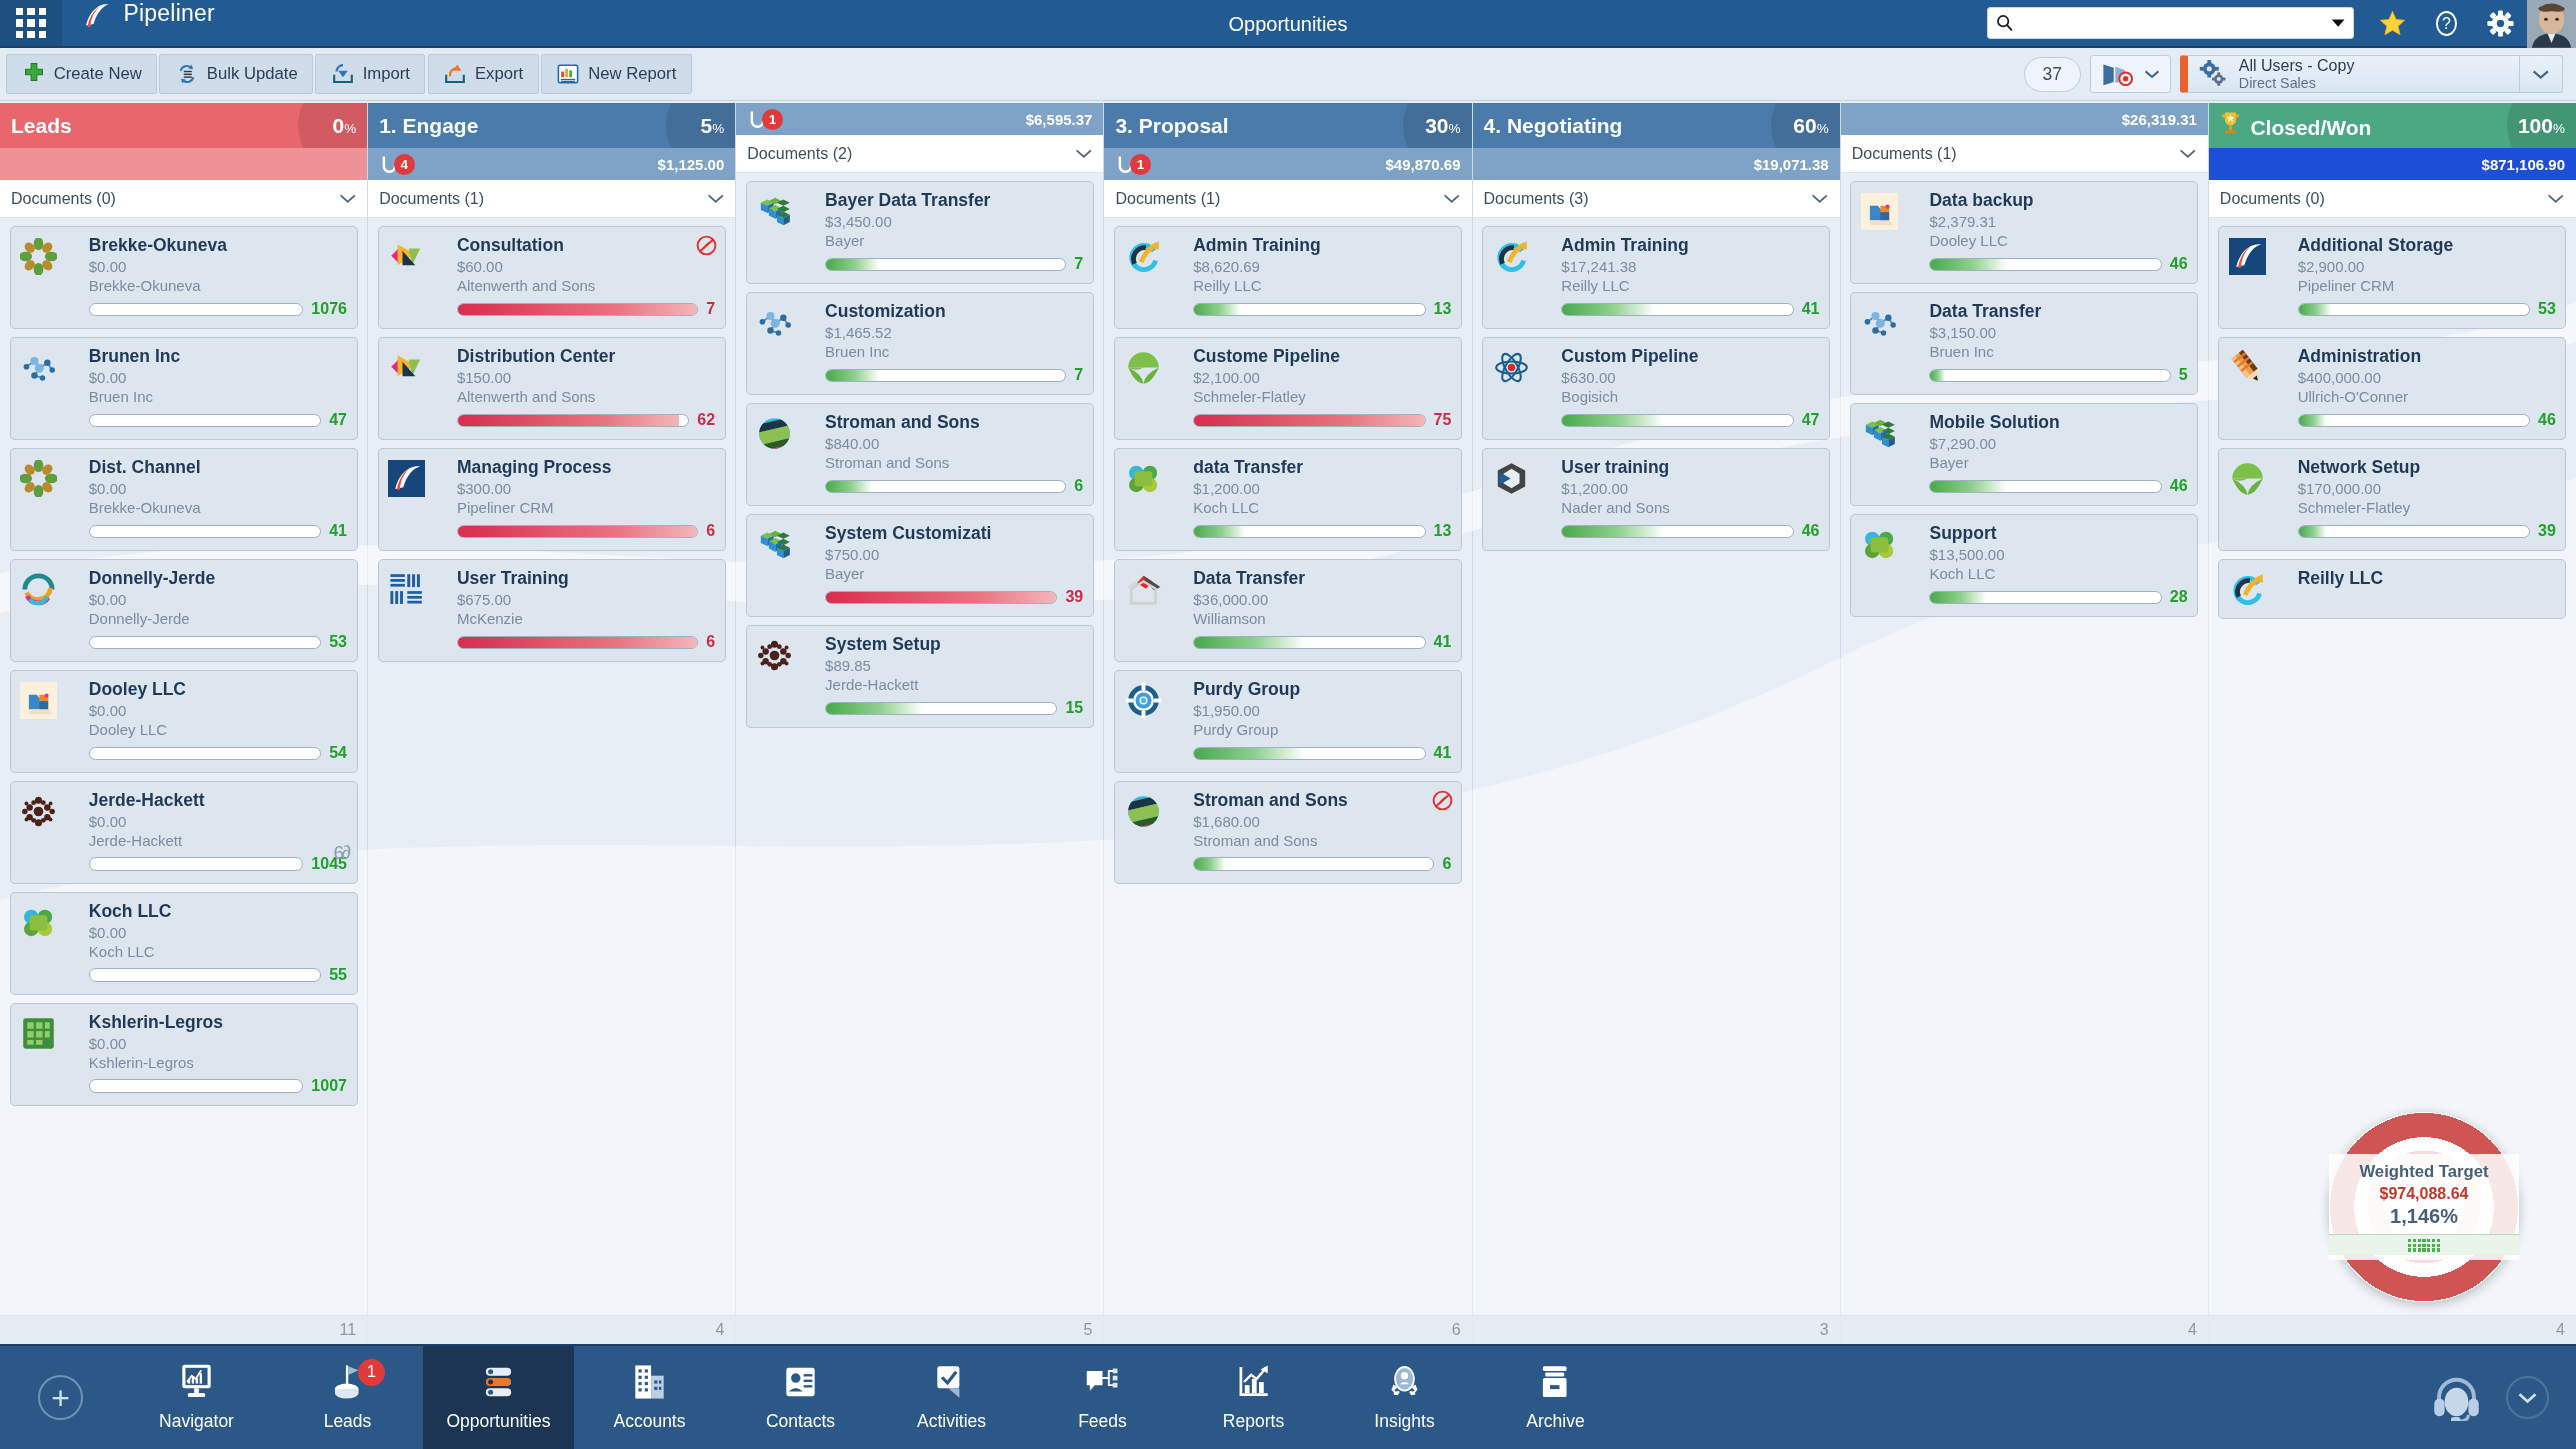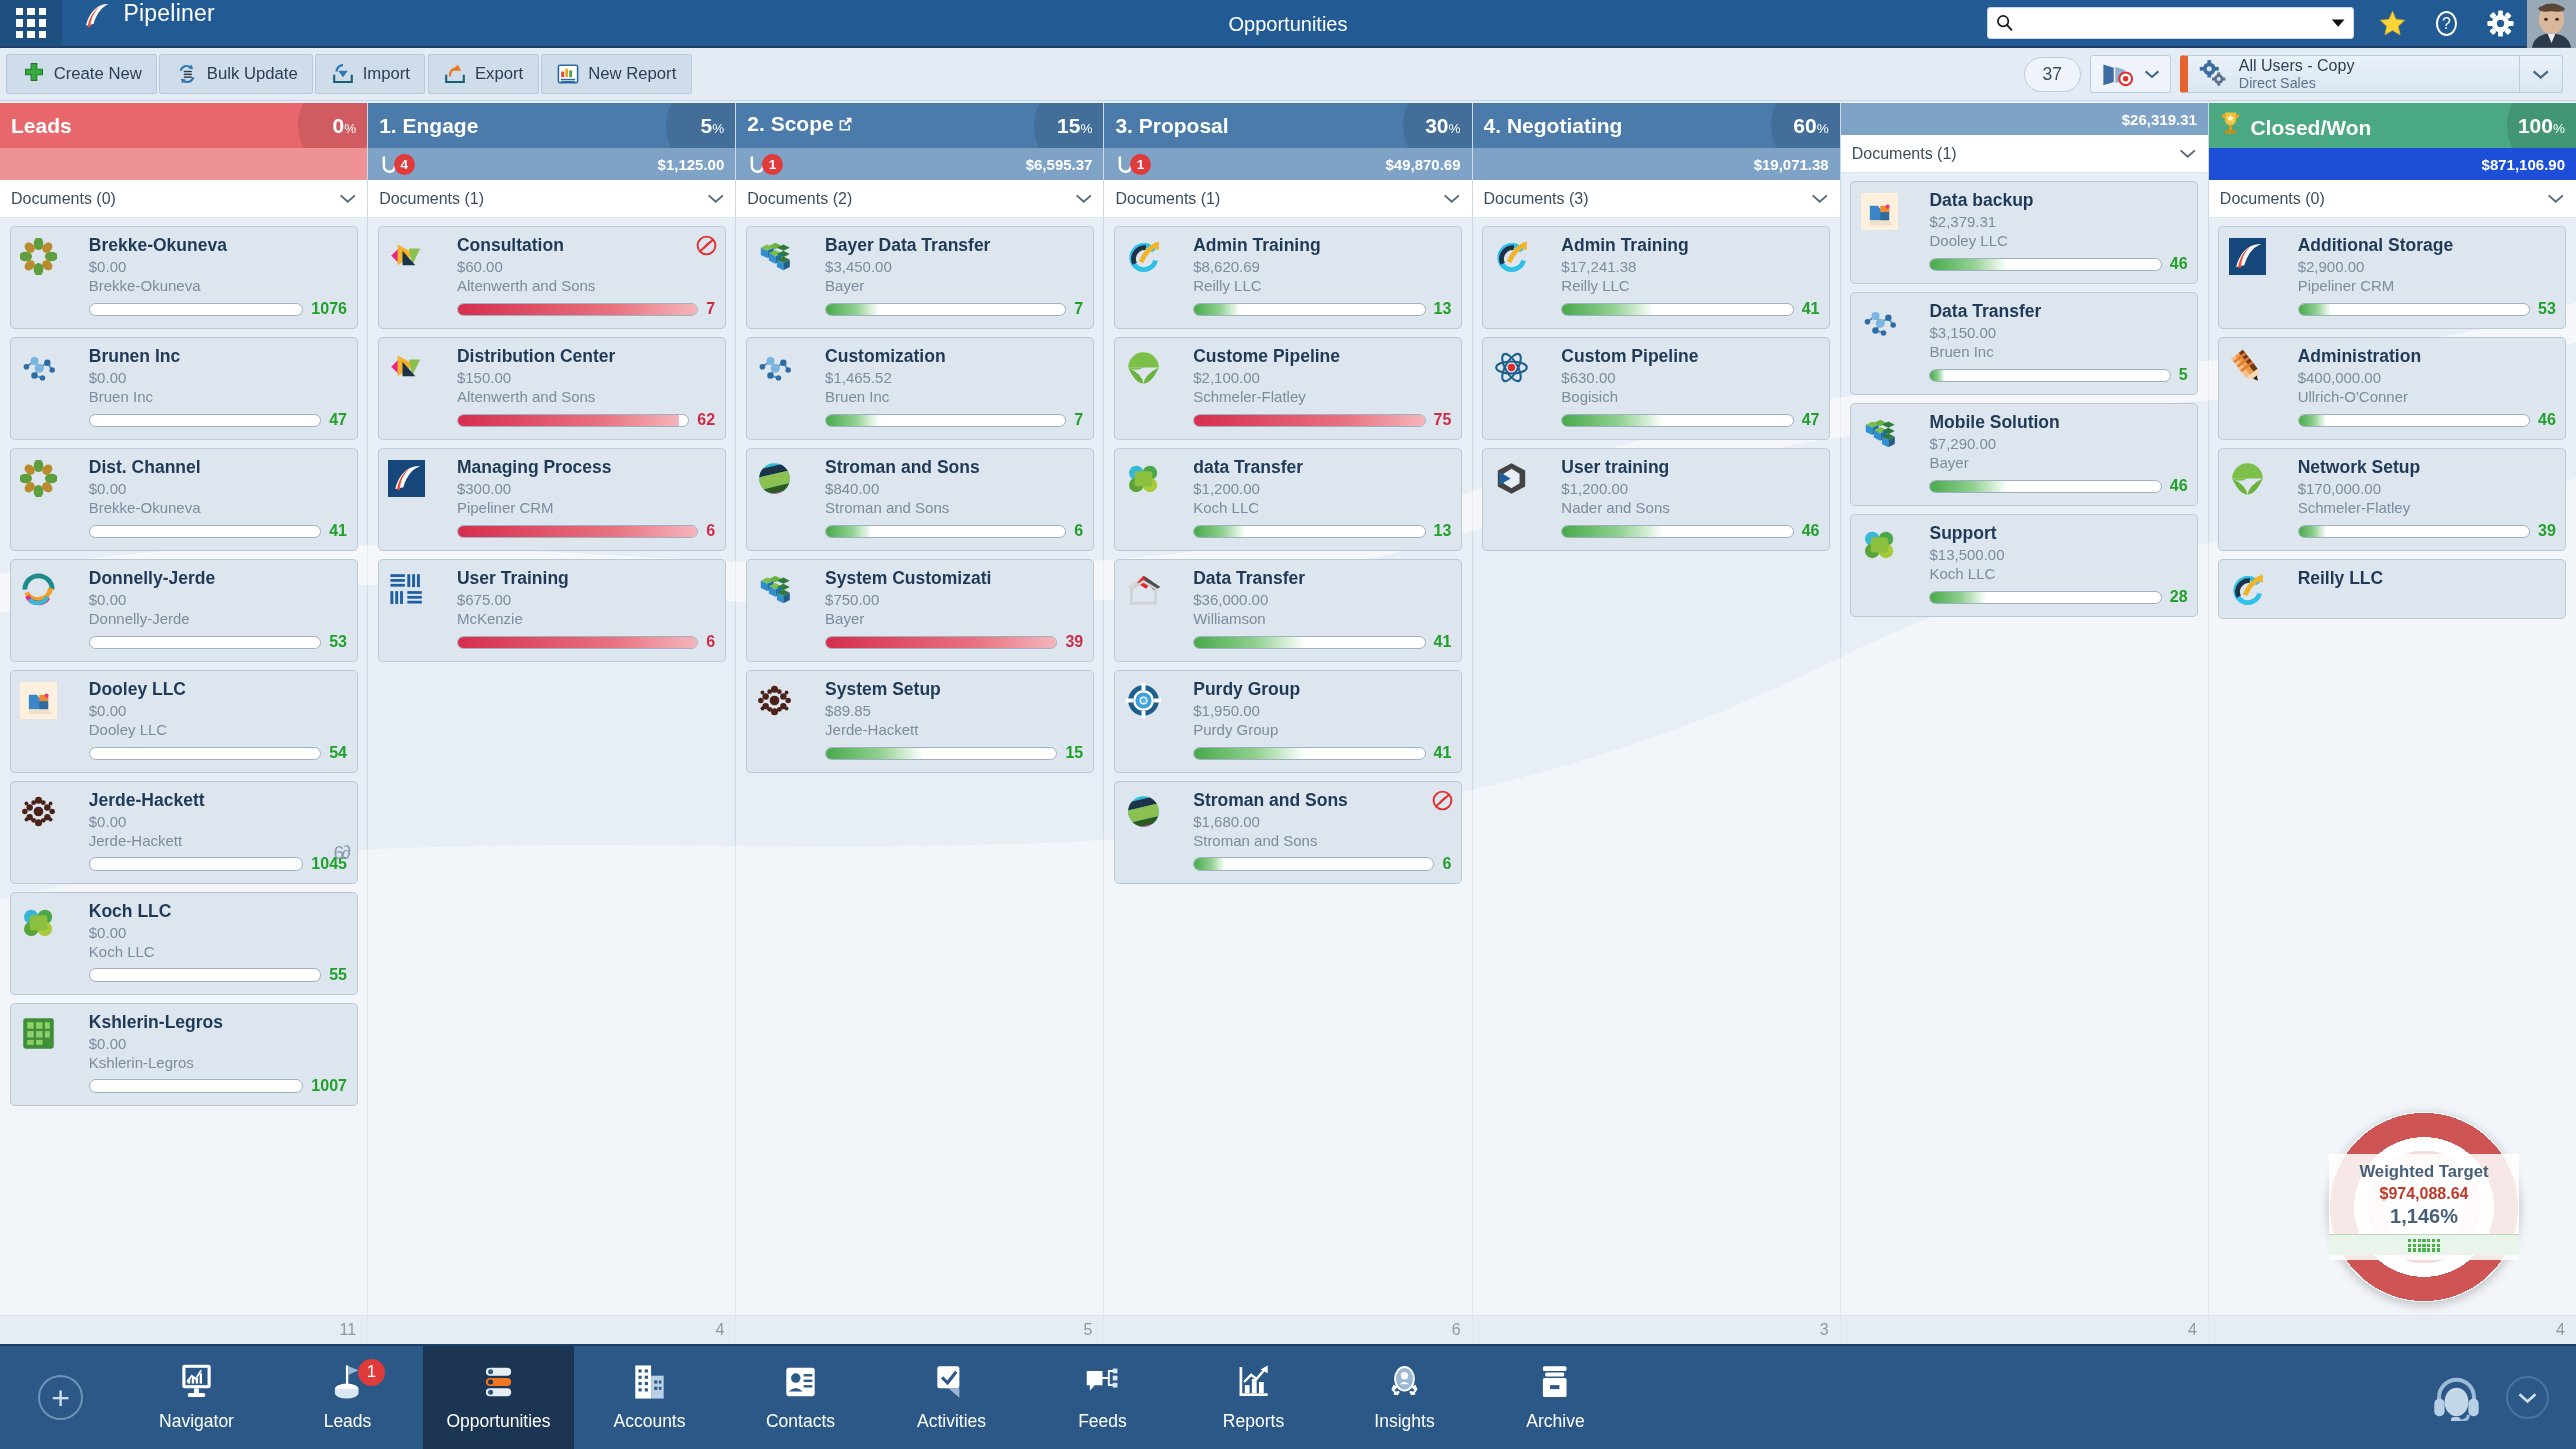--- a/index.html
+++ b/index.html
@@ -794,31 +794,20 @@
               <div class="prog-num" style="color:#cf2b45">6</div>
             </div>
           </div>
         </div>
       </div>
       <div class="col-foot">
         <span>4</span>
       </div>
     </div>
     <div class="col">
-      <div class="stage-head" style="background:#4a7bab">
-        <div class="stage-arc"></div>
-        <div class="sh-name">
-          <span>2. Scope</span>
-          <svg width="14.3" height="14.3" viewBox="0 0 18 18" style="margin-left:1.6px;margin-bottom:8px">
-            <path d="M2 4 h7 v2 h-5 v9 h9 v-5 h2 v7 h-13 z" fill="#ffffff"></path>
-            <polygon points="10,1 17,1 17,8 14.6,5.6 9.6,10.6 7.4,8.4 12.4,3.4" fill="#ffffff"></polygon>
-          </svg>
-        </div>
-        <div class="sh-pct"><span>15</span><small>%</small></div>
-      </div>
       <div class="stage-sub" style="background:#7fa3c6">
         <div class="doc-badge">
           <svg width="21" height="21" viewBox="0 0 26 26">
             <path d="M6 3 v12 a7 7 0 0 0 14 0" fill="none" stroke="#ffffff" stroke-width="3"></path>
           </svg>
           <div class="db-count">1</div>
         </div>
         <div class="ss-total">$6,595.37</div>
       </div>
       <div class="docbar">

